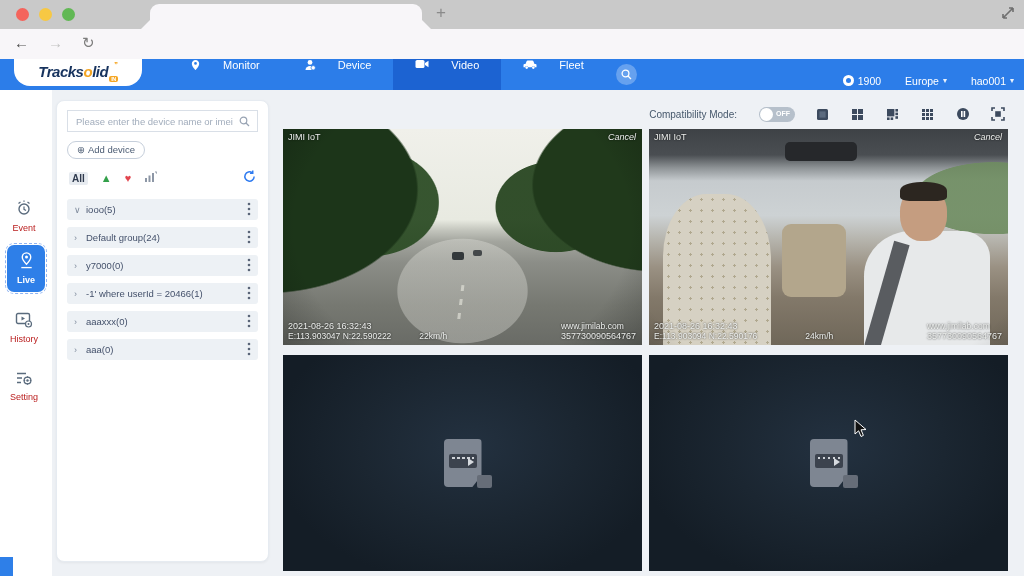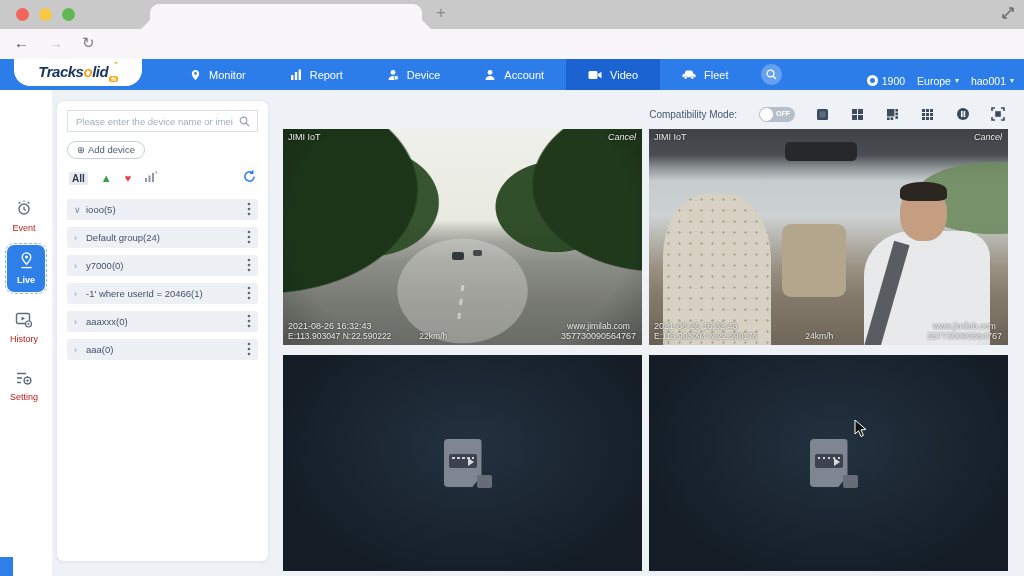--- a/index.html
+++ b/index.html
@@ -25,25 +25,25 @@
   .hamburger i { display:block; height:2.5px; background:#5f6368; margin-bottom:2.5px; }
 
   
   .navbar { position:absolute; left:0; top:59px; width:1024px; height:31px; background:#2c7de9; }
   .logo-plaque { position:absolute; left:14px; top:0; width:128px; height:27px; background:#fff; border-radius:0 0 16px 16px; display:flex; align-items:center; justify-content:center; }
   .logo-text { font-style:italic; font-weight:bold; font-size:15px; color:#17335e; letter-spacing:-.5px; }
   .logo-o { color:#f5a623; font-weight:bold; }
   .logo-badge { display:inline-block; background:#f5a623; color:#fff; font-style:normal; font-size:5.5px; font-weight:bold; border-radius:2px; padding:0 2px; vertical-align:sub; margin-left:1px; }
   .logo-spark { position:absolute; right:24px; top:2px; color:#f5a623; font-size:7px; }
   .mainmenu { position:absolute; left:168px; top:0; height:31px; display:flex; align-items:stretch; }
-  .menu-item { display:flex; align-items:center; gap:8px; padding:0 22px; color:#fff; font-size:11px; }
+  .menu-item { display:flex; align-items:flex-start; gap:22px; padding:0 22px; color:#fff; font-size:11px; }
   .menu-item.active { background:#1c63d2; }
   .menu-item svg { display:block; }
   .nav-search { width:21px; height:21px; margin:5px 0 0 10px; border-radius:50%; background:rgba(255,255,255,.28); display:flex; align-items:center; justify-content:center; }
-  .nav-right { position:absolute; right:10px; top:0; height:43px; display:flex; align-items:center; gap:12px; color:#fff; font-size:10.5px; }
+  .nav-right { position:absolute; right:10px; top:0; height:43px; display:flex; align-items:center; gap:24px; color:#fff; font-size:10.5px; }
   .nav-right .grp { display:flex; align-items:center; gap:4px; }
   .caret { font-size:8px; opacity:.9; }
   .coin { width:11px; height:11px; border-radius:50%; background:#fff; position:relative; }
   .coin:after{ content:""; position:absolute; inset:3px; border-radius:50%; background:#2c7de9; }
 
   
   .rail { position:absolute; left:0; top:90px; width:52px; height:486px; background:#fff; }
   .rail-item { position:absolute; left:0; width:48px; text-align:center; color:#b91c1c; }
   .rail-item .lbl { font-size:9px; margin-top:2px; }
   .rail-live { position:absolute; left:7px; top:155px; width:38px; height:47px; background:#2e7fe8; border-radius:7px; outline:1px dashed #8fb4f2; outline-offset:1px; text-align:center; padding-top:7px; }
@@ -103,21 +103,21 @@
   .seatbelt { position:absolute; left:64%; top:52%; width:4.5%; height:50%; background:#595c60; transform:rotate(16deg); }
   .cabin-vig { position:absolute; inset:0; background:radial-gradient(ellipse 95% 130% at 50% 40%, transparent 62%, rgba(10,10,12,.45) 100%); }
 
   .ovl { position:absolute; color:#eef0ee; text-shadow:0 0 2px rgba(0,0,0,.8); font-size:8.5px; }
   .ovl-brand { top:3px; left:5px; font-size:9px; }
   .ovl-action { top:3px; right:6px; font-size:9px;font-style:italic; }
   .ovl-bl { left:5px; bottom:4px; }
   .ovl-bl .ts { font-size:9px; }
   .ovl-bl .line2 { display:flex; }
   .feed0 .speed { margin-left:28px; } .feed1 .speed { margin-left:48px; }
-  .ovl-br { right:6px; bottom:4px; text-align:center; }
+  .ovl-br { right:6px; bottom:4px; text-align:left; }
   .ovl-br .imei { font-size:9px; }
 
   .empty-art { position:absolute; inset:0; background:radial-gradient(55% 65% at 52% 42%, #233140 0%, #1b2631 55%, #141d26 100%); display:flex; align-items:center; justify-content:center; }
   .file-icon { position:relative; width:38px; height:48px; background:#7e8692; border-radius:4px; clip-path:polygon(0 0,100% 0,100% 76%,76% 100%,0 100%); }
   .file-tab { position:absolute; margin-left:44px; margin-top:36px; width:15px; height:13px; background:#666d78; border-radius:2px; }
   .media-bar { position:absolute; left:5px; top:15px; width:28px; height:14px; background:#3c434e; border-radius:2px; }
   .media-bar:before { content:""; position:absolute; left:3px; top:3px; right:3px; height:2px; background:repeating-linear-gradient(90deg,#cfd3d8 0 2.5px, transparent 2.5px 5px); }
   .media-play { position:absolute; right:3px; bottom:2px; width:0; height:0; border-left:6px solid #d6dadf; border-top:4px solid transparent; border-bottom:4px solid transparent; }
 
   .cursor { position:absolute; left:854px; top:419px; }
@@ -158,41 +158,26 @@
       <span class="logo-spark">❞</span>
     </div>
     <div class="mainmenu">
       <div class="menu-item">
         <svg width="11" height="12" viewBox="0 0 12 13">
             <path d="M6 1 C3.5 1 2 3 2 5 c0 3 4 7 4 7 s4 -4 4 -7 c0 -2 -1.5 -4 -4 -4 z M6 6.3 a1.5 1.5 0 1 1 0 -3 a1.5 1.5 0 0 1 0 3z" fill="#fff"></path>
           </svg>
         <span>Monitor</span>
       </div>
       <div class="menu-item">
-        <svg width="12" height="11" viewBox="0 0 12 11">
-            <rect x="1" y="6" width="2.4" height="5" fill="#fff"></rect>
-            <rect x="4.8" y="3" width="2.4" height="8" fill="#fff"></rect>
-            <rect x="8.6" y="0.5" width="2.4" height="10.5" fill="#fff"></rect>
-          </svg>
-        <span>Report</span>
-      </div>
-      <div class="menu-item">
         <svg width="12" height="12" viewBox="0 0 12 12">
             <circle cx="6" cy="3.4" r="2.4" fill="#fff"></circle>
             <path d="M1.5 11 a4.5 4 0 0 1 9 0 z" fill="#fff"></path>
             <circle cx="9.2" cy="8.8" r="2.2" fill="#fff" stroke="#2c7de9" stroke-width=".8"></circle>
           </svg>
         <span>Device</span>
-      </div>
-      <div class="menu-item">
-        <svg width="12" height="12" viewBox="0 0 12 12">
-            <circle cx="6" cy="3.4" r="2.4" fill="#fff"></circle>
-            <path d="M1.5 11 a4.5 4 0 0 1 9 0 z" fill="#fff"></path>
-          </svg>
-        <span>Account</span>
       </div>
       <div class="menu-item active">
         <svg width="14" height="10" viewBox="0 0 14 10">
             <rect x="0.5" y="1" width="9" height="8" rx="1.6" fill="#fff"></rect>
             <path d="M10 4 L13.5 1.8 v6.4 L10 6 z" fill="#fff"></path>
           </svg>
         <span>Video</span>
       </div>
       <div class="menu-item">
         <svg width="14" height="11" viewBox="0 0 14 11">

